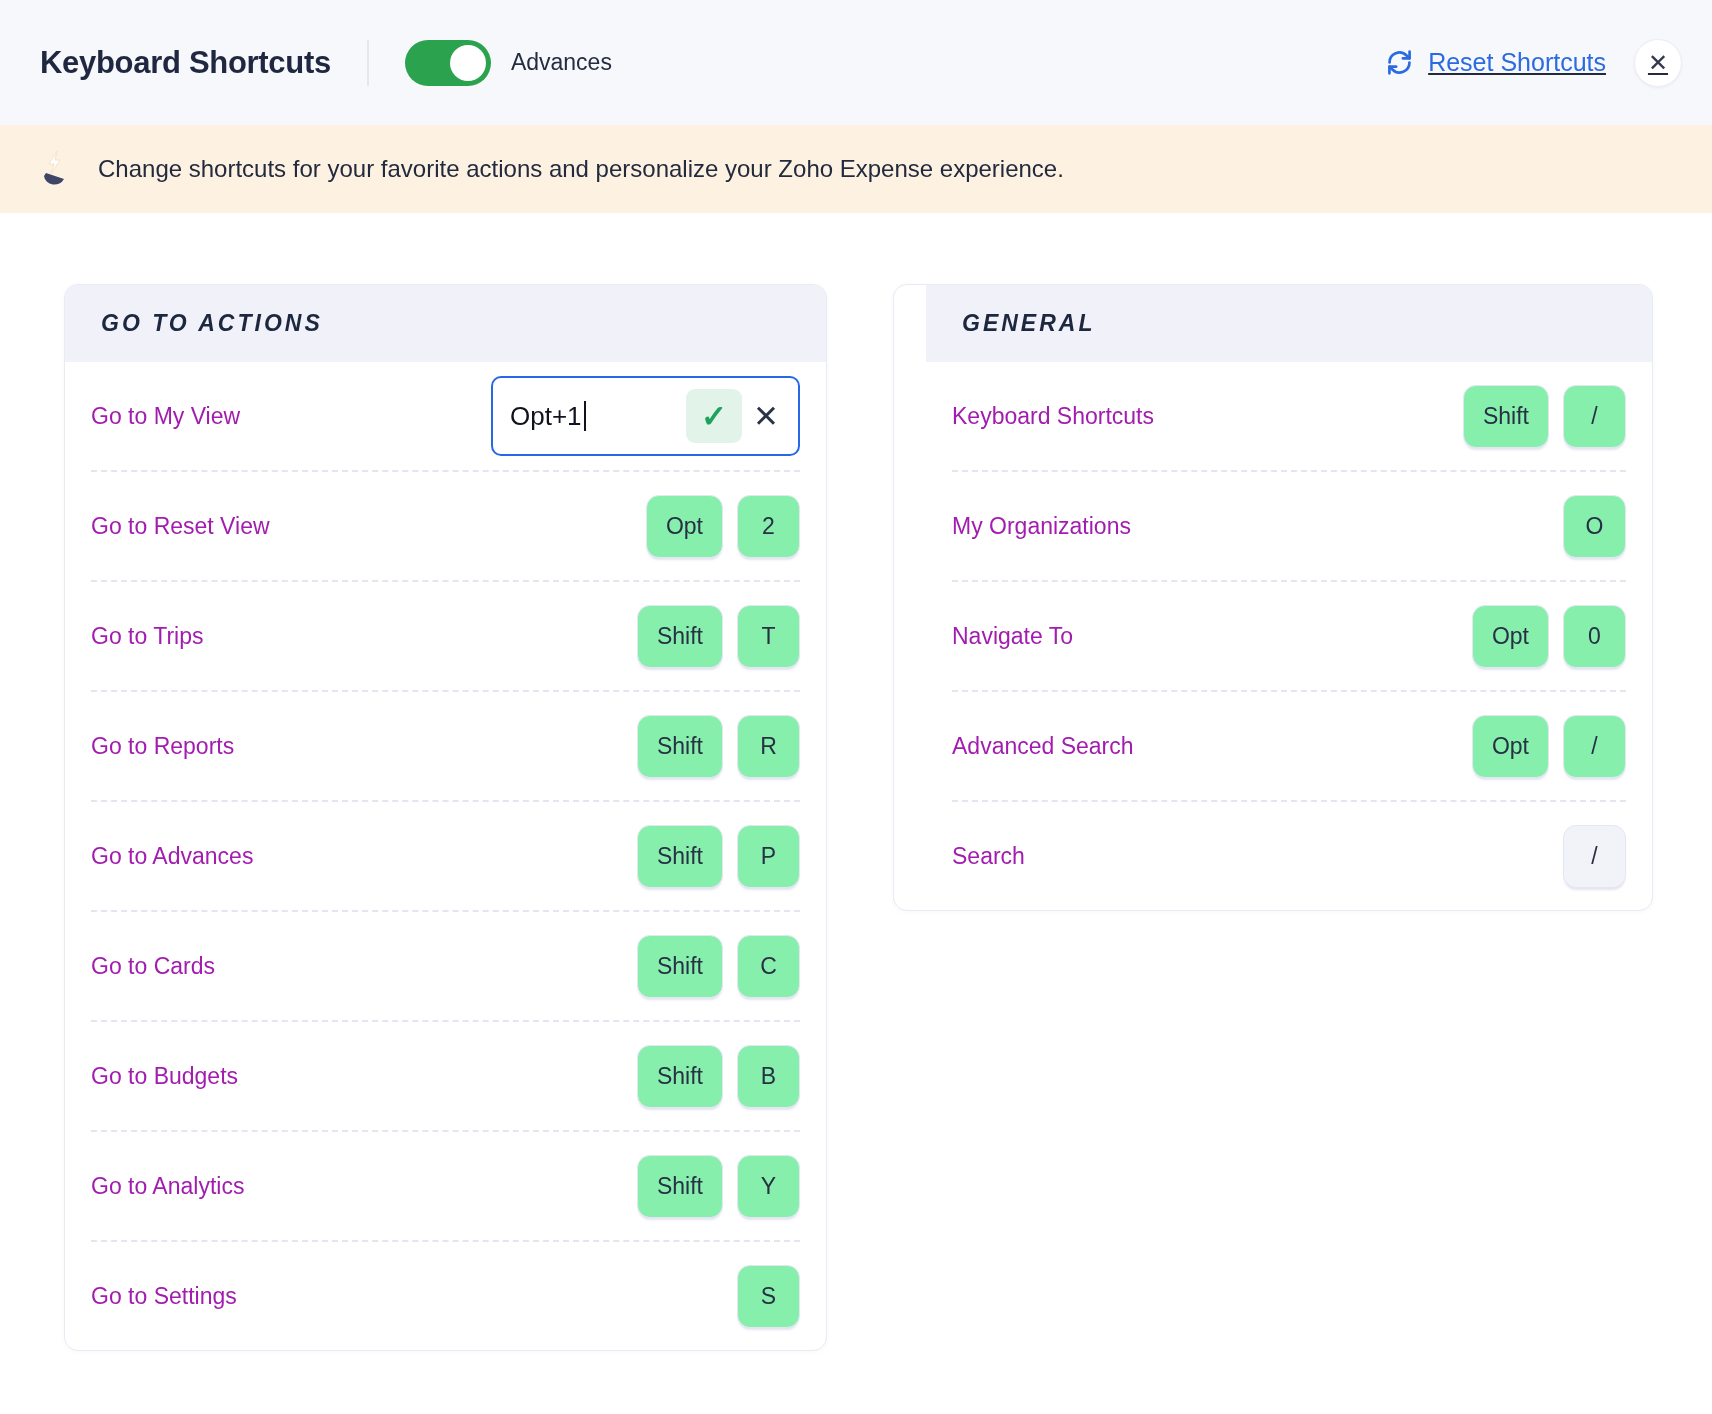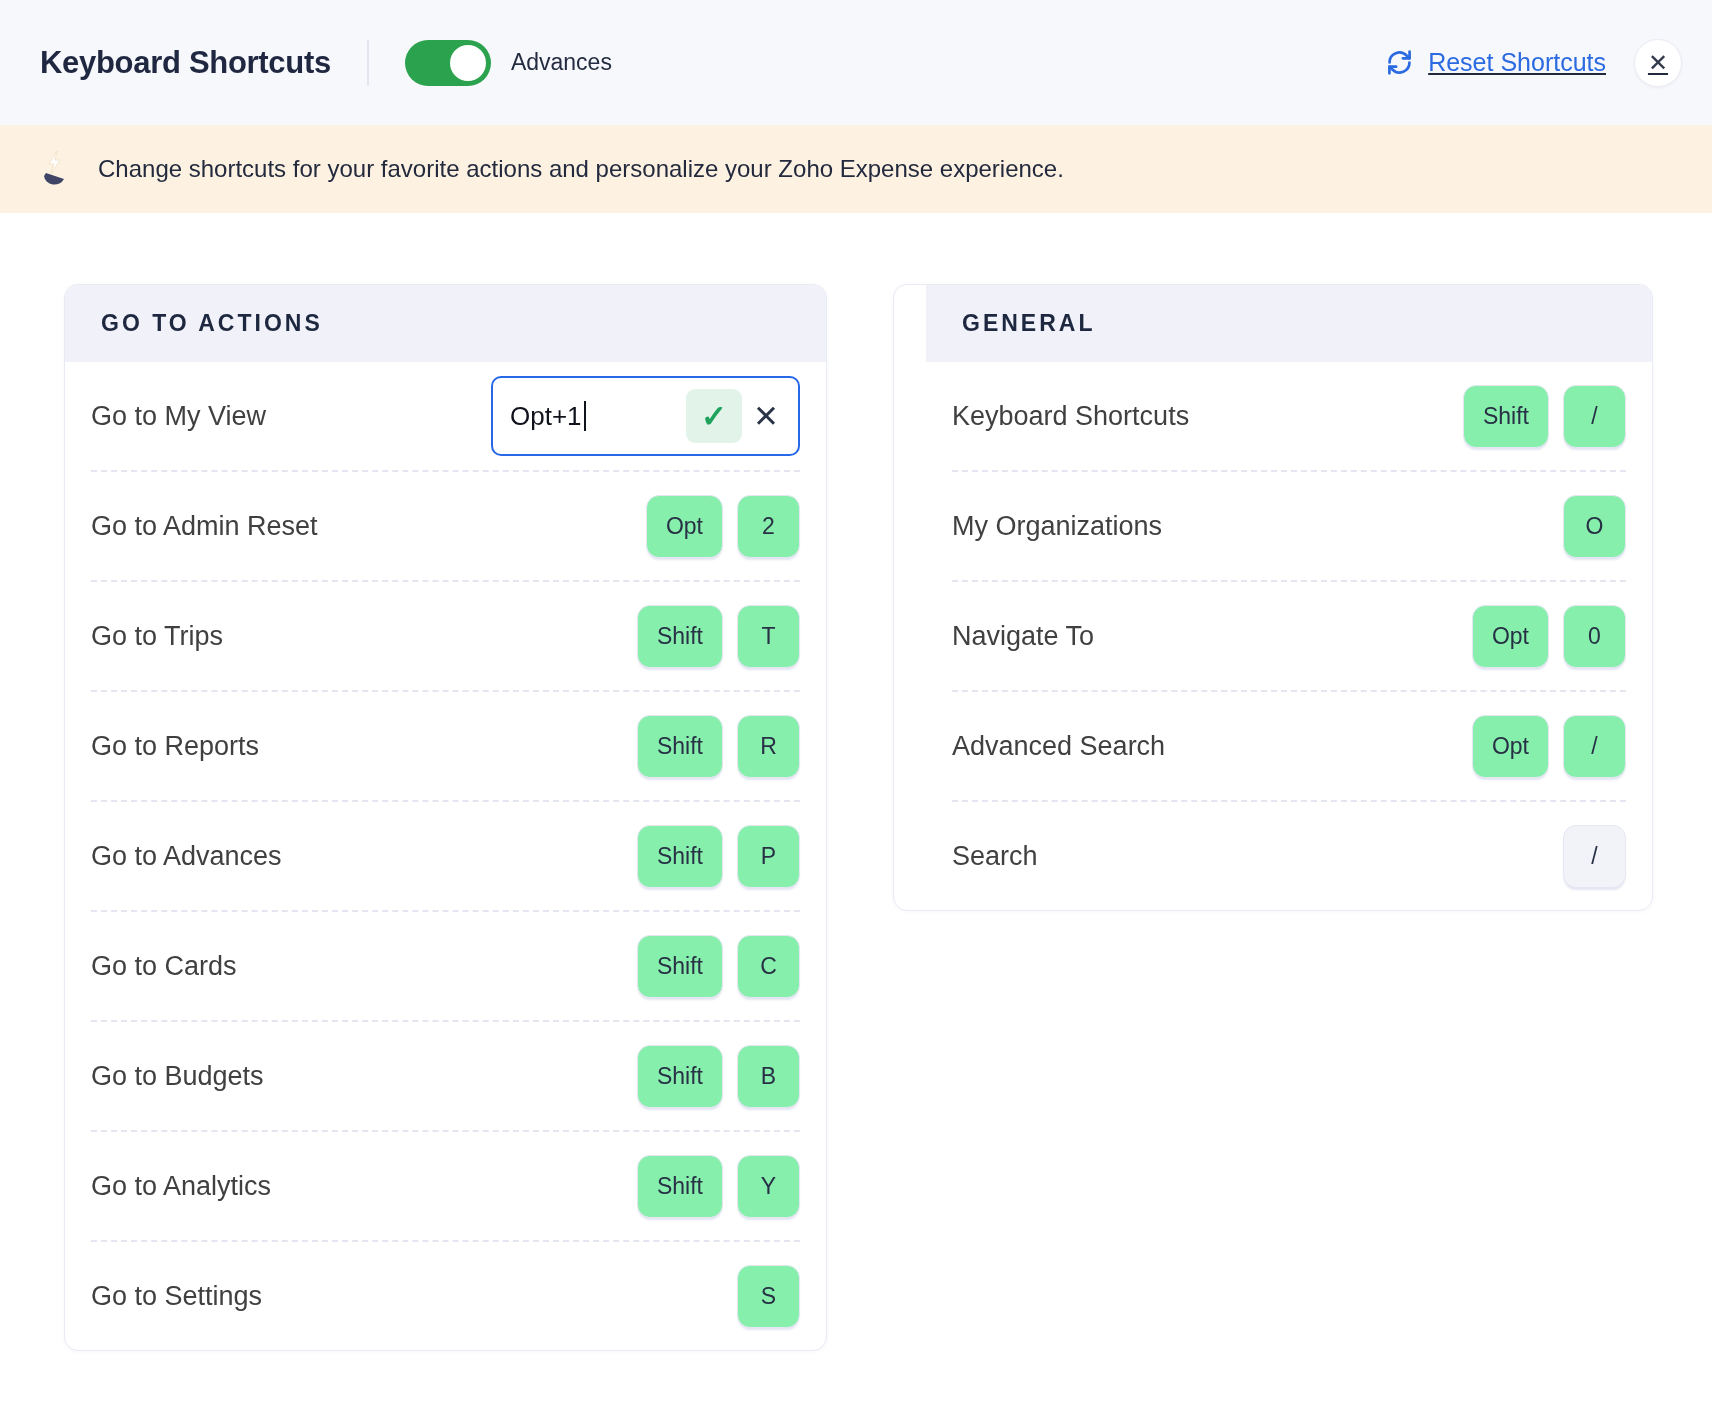--- a/index.html
+++ b/index.html
@@ -60,29 +60,29 @@
     width:763px; background:#fff;
     border:1px solid #e8eaf4; border-radius:14px;
     box-shadow:0 1px 4px rgba(60,70,120,.04);
     overflow:hidden;
   }
   .panel.general { width:760px;padding-left:32px; }
   .panel-header {
     background:#f1f2f9; height:77px;
     display:flex; align-items:center;
     padding:0 36px;
-    font-size:23px; font-weight:700; letter-spacing:3px; color:#1d2840;
+    font-size:23px; font-weight:700; letter-spacing:3px; color:#1d2840;font-style:italic;
   }
   .panel-body { padding:0 26px; }
   .panel-row {
     height:108px;
     display:flex; align-items:center; justify-content:space-between;
   }
   .row-separator { border-top:2px dashed #e3e5f0; height:0; }
-  .row-label { font-size:27px; color:#404040; }
+  .row-label { font-size:23px; color:#a21caf; }
   .row-keys { display:flex; align-items:center; gap:14px; }
   .keycap {
     min-width:63px; height:63px; padding:0 19px;
     display:flex; align-items:center; justify-content:center;
     background:#86efac; border:1px solid #e4e6f2; border-radius:13px;
     font-size:23px; color:#273044; cursor:pointer;
     box-shadow:0 3px 2px -1px rgba(208,211,234,.6);
   }
   .keycap.highlighted { background:#f2f3f9; }
 
@@ -160,21 +160,21 @@
             <span class="confirm-btn">
               <span>✓</span>
             </span>
             <span class="cancel-btn">
               <span>✕</span>
             </span>
           </div>
         </div>
         <div class="row-separator"></div>
         <div class="panel-row">
-          <span class="row-label">Go to Admin Reset</span>
+          <span class="row-label">Go to Reset View</span>
           <div class="row-keys">
             <span class="keycap">Opt</span>
             <span class="keycap">2</span>
           </div>
         </div>
         <div class="row-separator"></div>
         <div class="panel-row">
           <span class="row-label">Go to Trips</span>
           <div class="row-keys">
             <span class="keycap">Shift</span>

